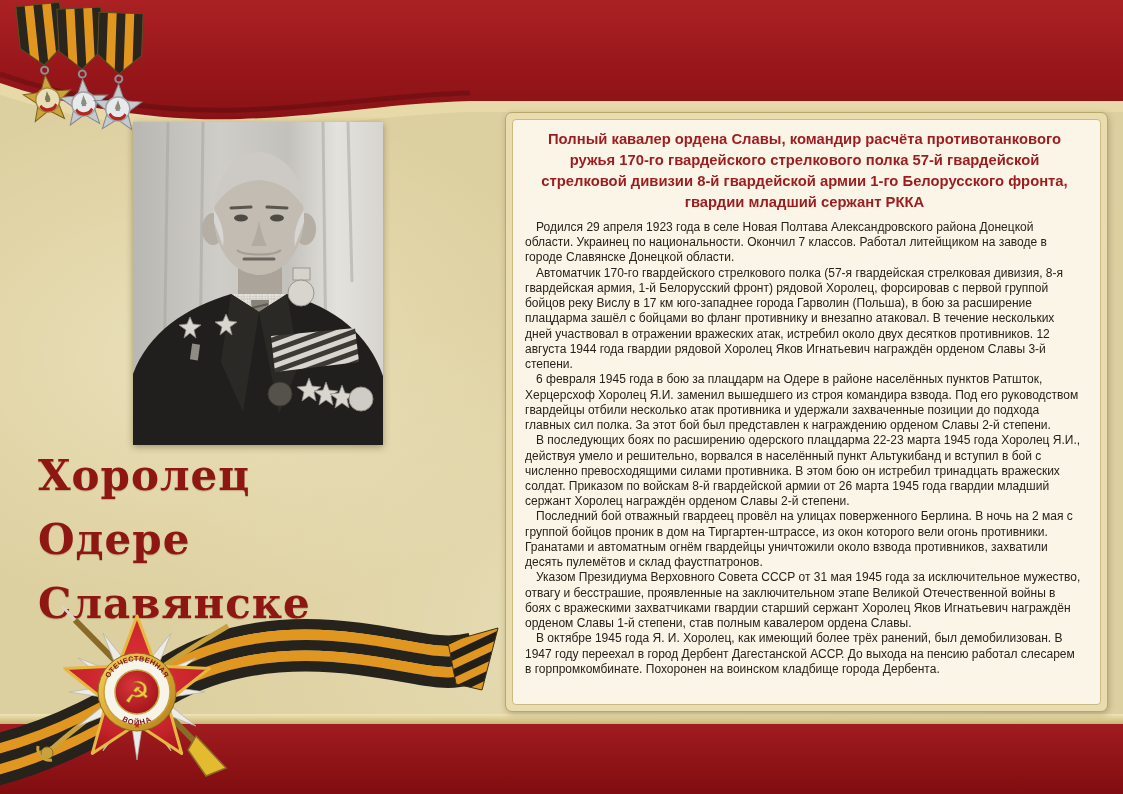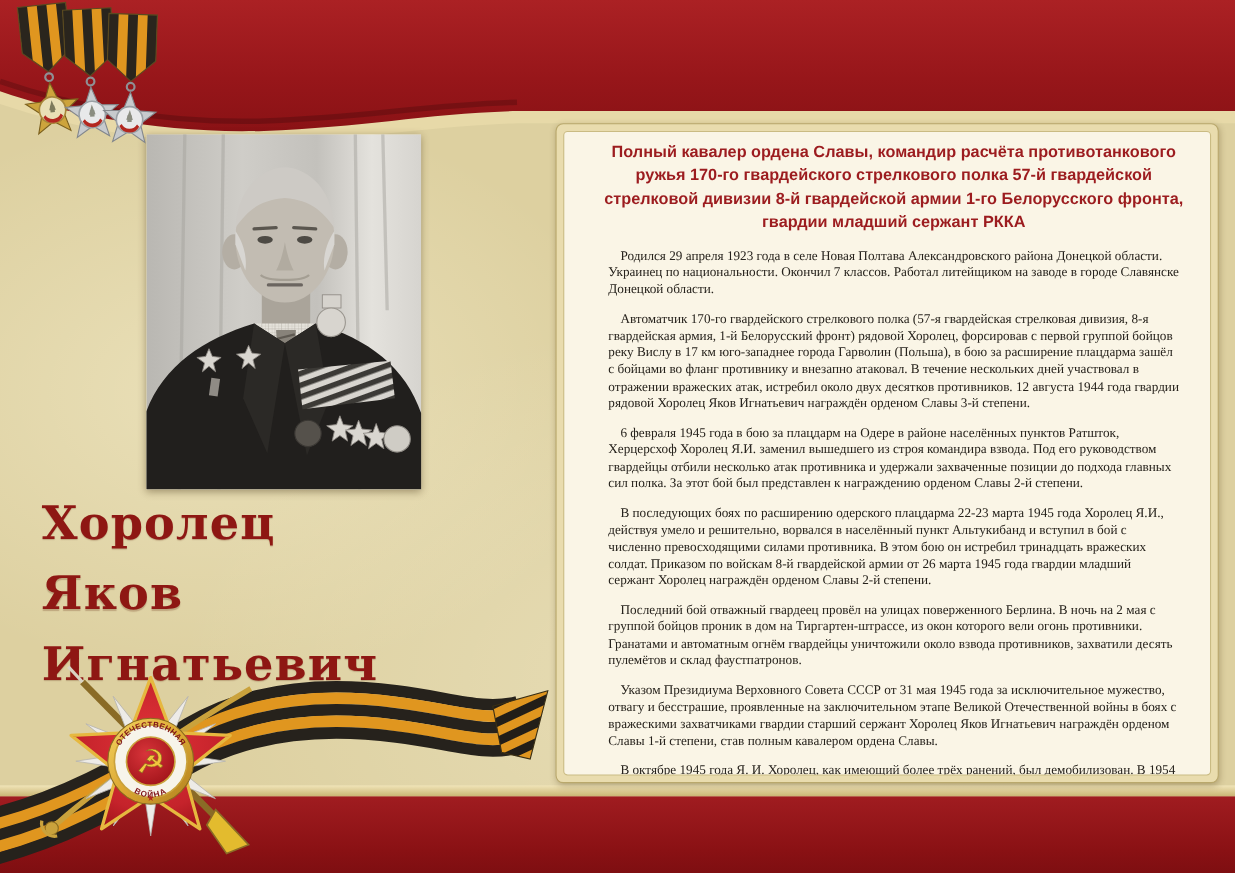--- a/index.html
+++ b/index.html
@@ -25,25 +25,25 @@
   .name{position:absolute;left:38px;top:444px;width:438px;z-index:2;text-align:left;
     font-family:"DejaVu Serif","Liberation Serif",serif;font-weight:700;
     font-size:42px;line-height:64px;letter-spacing:1px;color:var(--name-red,#8e1713);
     text-shadow:0 1px 1px rgba(90,30,10,.25);}
   
   .panel{position:absolute;left:505px;top:112px;width:603px;height:600px;z-index:2;
     box-sizing:border-box;background:#e9dcae;border:1px solid var(--panel-border,#b9a86c);
     border-radius:7px;padding:6px;box-shadow:1px 2px 6px rgba(80,60,20,.3);}
   .panel-inner{box-sizing:border-box;width:100%;height:100%;overflow:hidden;
     background:var(--panel-bg,#faf5e6);border:1px solid #cabb83;border-radius:4px;
-    padding:9px 16px 6px 28px;}
+    padding:9px 16px 6px 12px;}
   .bio-header{font-size:14.8px;font-weight:700;line-height:1.42;text-align:center;
     color:var(--header-red,#9c1c1f);margin:0 2px 7px 2px;}
-  .bio-text p{margin:12px;text-indent:11px;font-size:12px;line-height:1.27;
-    color:var(--text-dark,#26221c);font-family:Liberation Serif, serif;}
+  .bio-text p{margin:0;text-indent:11px;font-size:12px;line-height:1.27;
+    color:var(--text-dark,#26221c);}
   
   .medals-top{position:absolute;left:8px;top:0;z-index:3;}
   .decor-bottom{position:absolute;left:0;top:598px;z-index:3;}
 </style>
 </head>
 <body>
 
 <div class="page">
 
   <svg class="band-top" width="1123" height="140" viewBox="0 0 1123 140">
@@ -165,35 +165,35 @@
         <polygon points="176,256 179,264 188,265 181,270 183,279 176,274 169,279 171,270 164,265 173,264" fill="#d9d6d0" stroke="#8f8b85" stroke-width="0.8"></polygon>
         <polygon points="193,260 196,268 205,269 198,274 200,283 193,278 186,283 188,274 181,269 190,268" fill="#d9d6d0" stroke="#8f8b85" stroke-width="0.8"></polygon>
         <polygon points="209,263 212,271 221,272 214,277 216,286 209,281 202,286 204,277 197,272 206,271" fill="#d9d6d0" stroke="#8f8b85" stroke-width="0.8"></polygon>
         <circle cx="228" cy="277" r="12" fill="#cfccc5" stroke="#8f8b85" stroke-width="1"></circle>
       </g>
     </svg>
   </div>
 
   <div class="name">
     <div>Хоролец</div>
-    <div>Яков</div>
-    <div>Игнатьевич</div>
+    <div>Одере</div>
+    <div>Славянске</div>
   </div>
 
   <div class="panel">
     <div class="panel-inner">
       <div class="bio-header">Полный кавалер ордена Славы, командир расчёта противотанкового ружья 170-го гвардейского стрелкового полка 57-й гвардейской стрелковой дивизии 8-й гвардейской армии 1-го Белорусского фронта, гвардии младший сержант РККА</div>
       <div class="bio-text">
           <p>Родился 29 апреля 1923 года в селе Новая Полтава Александровского района Донецкой области. Украинец по национальности. Окончил 7 классов. Работал литейщиком на заводе в городе Славянске Донецкой области.</p>
           <p>Автоматчик 170-го гвардейского стрелкового полка (57-я гвардейская стрелковая дивизия, 8-я гвардейская армия, 1-й Белорусский фронт) рядовой Хоролец, форсировав с первой группой бойцов реку Вислу в 17 км юго-западнее города Гарволин (Польша), в бою за расширение плацдарма зашёл с бойцами во фланг противнику и внезапно атаковал. В течение нескольких дней участвовал в отражении вражеских атак, истребил около двух десятков противников. 12 августа 1944 года гвардии рядовой Хоролец Яков Игнатьевич награждён орденом Славы 3-й степени.</p>
           <p>6 февраля 1945 года в бою за плацдарм на Одере в районе населённых пунктов Ратшток, Херцерсхоф Хоролец Я.И. заменил вышедшего из строя командира взвода. Под его руководством гвардейцы отбили несколько атак противника и удержали захваченные позиции до подхода главных сил полка. За этот бой был представлен к награждению орденом Славы 2-й степени.</p>
           <p>В последующих боях по расширению одерского плацдарма 22-23 марта 1945 года Хоролец Я.И., действуя умело и решительно, ворвался в населённый пункт Альтукибанд и вступил в бой с численно превосходящими силами противника. В этом бою он истребил тринадцать вражеских солдат. Приказом по войскам 8-й гвардейской армии от 26 марта 1945 года гвардии младший сержант Хоролец  награждён орденом Славы 2-й степени.</p>
           <p>Последний бой отважный гвардеец провёл на улицах поверженного Берлина. В ночь на 2 мая с группой бойцов проник в дом на Тиргартен-штрассе, из окон которого вели огонь противники. Гранатами и автоматным огнём гвардейцы уничтожили около взвода противников, захватили десять пулемётов и склад фаустпатронов.</p>
           <p>Указом Президиума Верховного Совета СССР от 31 мая 1945 года за исключительное мужество, отвагу и бесстрашие, проявленные на заключительном этапе Великой Отечественной войны в боях с вражескими захватчиками гвардии старший сержант Хоролец Яков Игнатьевич награждён орденом Славы 1-й степени, став полным кавалером ордена Славы.</p>
-          <p>В октябре 1945 года Я. И. Хоролец, как имеющий более трёх ранений, был демобилизован. В 1954 году переехал в город Дербент Дагестанской АССР. До выхода на пенсию работал слесарем в горпромкомбинате. Похоронен на воинском кладбище города Дербента.</p>
+          <p>В октябре 1945 года Я. И. Хоролец, как имеющий более трёх ранений, был демобилизован. В 1947 году переехал в город Дербент Дагестанской АССР. До выхода на пенсию работал слесарем в горпромкомбинате. Похоронен на воинском кладбище города Дербента.</p>
         </div>
     </div>
   </div>
 
   <div class="band-bottom-strip"></div>
   <div class="band-bottom"></div>
 
   <svg class="decor-bottom" width="512" height="196" viewBox="0 0 512 196">
     <defs>
       <radialGradient id="starGrad" cx="0.5" cy="0.42" r="0.65">

